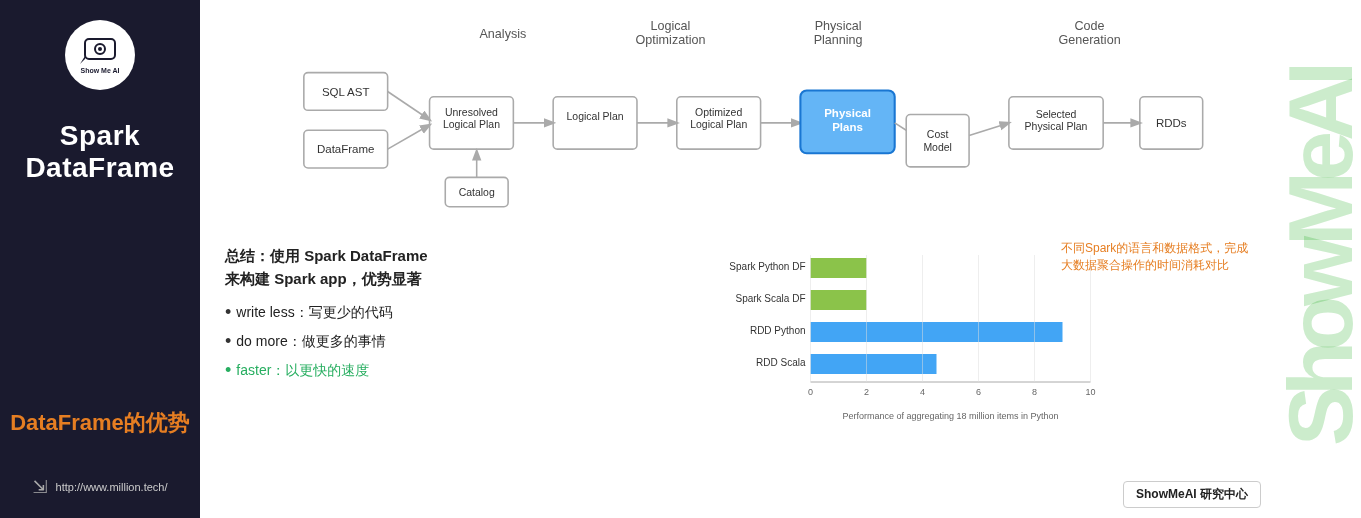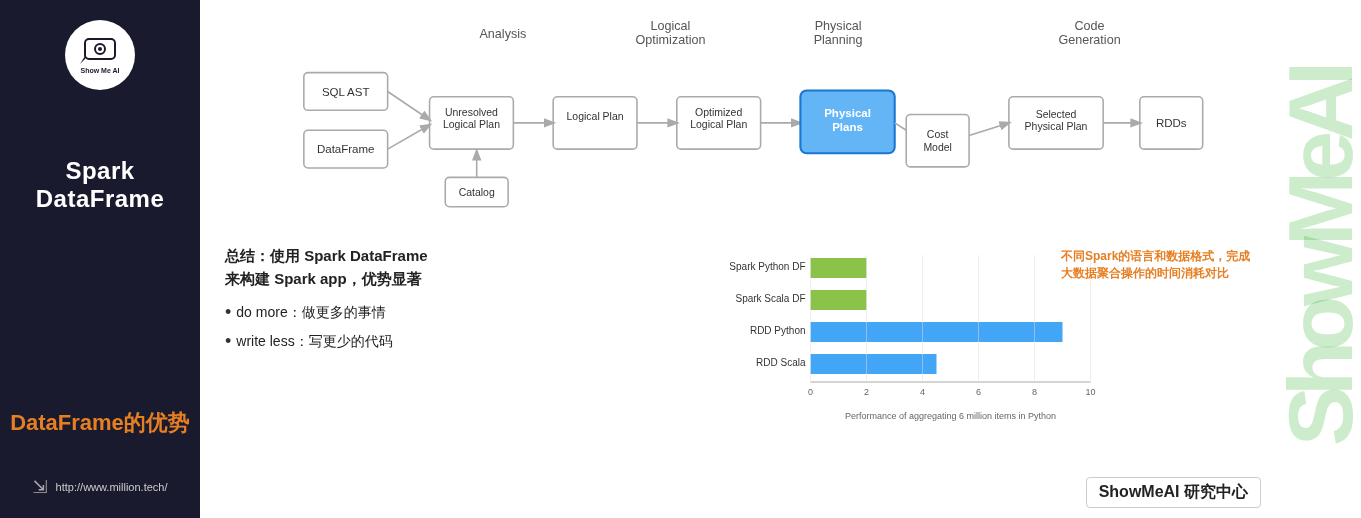--- a/index.html
+++ b/index.html
@@ -40,27 +40,26 @@
       color: #1a1a2e;
       text-align: center;
       line-height: 1.2;
     }
     .logo-text-below {
       font-size: 10px;
       color: #aaa;
       margin-bottom: 20px;
     }
     .sidebar-title {
-      font-size: 24px;
+      font-size: 28px;
       font-weight: bold;
       color: #fff;
       text-align: center;
       margin-bottom: 40px;
       letter-spacing: 0.5px;
-      margin-top: 37px;
     }
     .sidebar-section-title {
       font-size: 22px;
       font-weight: bold;
       color: #e67e22;
       text-align: left;
       margin-top: auto;
       margin-bottom: 60px;
     }
     .sidebar-footer {
@@ -201,21 +200,21 @@
 
     
     .bottom-badge {
       position: absolute;
       bottom: 10px;
       right: 100px;
       background: rgba(255,255,255,0.9);
       border: 1px solid #ccc;
       border-radius: 4px;
       padding: 4px 12px;
-      font-size: 16px;
+      font-size: 12px;
       font-weight: bold;
       color: #222;
       z-index: 5;
     }
   </style>
 </head>
 <body>
 
 <div class="sidebar">
   <div class="logo-circle">
@@ -310,27 +309,28 @@
       </defs>
     </svg>
   </div>
 
   <div class="bottom-section">
 
     <div class="left-text">
       <div class="summary-text" style="white-space:pre-line;">总结：使用 Spark DataFrame
 来构建 Spark app，优势显著</div>
       <ul class="bullet-list">
+        <li>write less：写更少的代码</li>
         <li>do more：做更多的事情</li>
-        <li>write less：写更少的代码</li>
+        <li class="green-item">faster：以更快的速度</li>
       </ul>
     </div>
 
     <div class="chart-area" style="position:relative;">
-      <div class="chart-annotation" style="position:absolute;top:8px;right:90px;font-size:12px;font-weight:bold;color:#e67e22;width:190px;line-height:1.4;z-index:5;">不同Spark的语言和数据格式，完成大数据聚合操作的时间消耗对比</div>
+      <div class="chart-annotation" style="position:absolute;top:0;right:90px;font-size:12px;font-weight:normal;color:#e67e22;width:190px;line-height:1.4;z-index:5;">不同Spark的语言和数据格式，完成大数据聚合操作的时间消耗对比</div>
       <svg class="bar-chart" viewBox="0 0 480 160" style="margin-top:5px;">
 
         <text x="95" y="25" font-size="10" fill="#333" text-anchor="end">Spark Python DF</text>
         <text x="95" y="57" font-size="10" fill="#333" text-anchor="end">Spark Scala DF</text>
         <text x="95" y="89" font-size="10" fill="#333" text-anchor="end">RDD Python</text>
         <text x="95" y="121" font-size="10" fill="#333" text-anchor="end">RDD Scala</text>
 
         <rect x="100" y="13" width="56" height="20" fill="#8bc34a"></rect>
 
         <rect x="100" y="45" width="56" height="20" fill="#8bc34a"></rect>
@@ -348,21 +348,21 @@
         <line x1="324" y1="10" x2="324" y2="137" stroke="#ddd" stroke-width="0.5"></line>
         <line x1="380" y1="10" x2="380" y2="137" stroke="#ddd" stroke-width="0.5"></line>
 
         <text x="100" y="150" font-size="9" fill="#666" text-anchor="middle">0</text>
         <text x="156" y="150" font-size="9" fill="#666" text-anchor="middle">2</text>
         <text x="212" y="150" font-size="9" fill="#666" text-anchor="middle">4</text>
         <text x="268" y="150" font-size="9" fill="#666" text-anchor="middle">6</text>
         <text x="324" y="150" font-size="9" fill="#666" text-anchor="middle">8</text>
         <text x="380" y="150" font-size="9" fill="#666" text-anchor="middle">10</text>
       </svg>
-      <div class="chart-note" style="font-size:9px;color:#666;margin-top:2px;">Performance of aggregating 6 million items in Python</div>
+      <div class="chart-note" style="font-size:9px;color:#666;margin-top:2px;">Performance of aggregating 18 million items in Python</div>
     </div>
   </div>
 
   <div class="bottom-badge">ShowMeAI 研究中心</div>
 
   <div class="watermark-showme">
     <span style="writing-mode:vertical-lr;transform:rotate(180deg);color:rgba(0,160,0,0.2);font-size:90px;font-weight:900;letter-spacing:-10px;">ShowMeAI</span>
   </div>
 </div>
 

